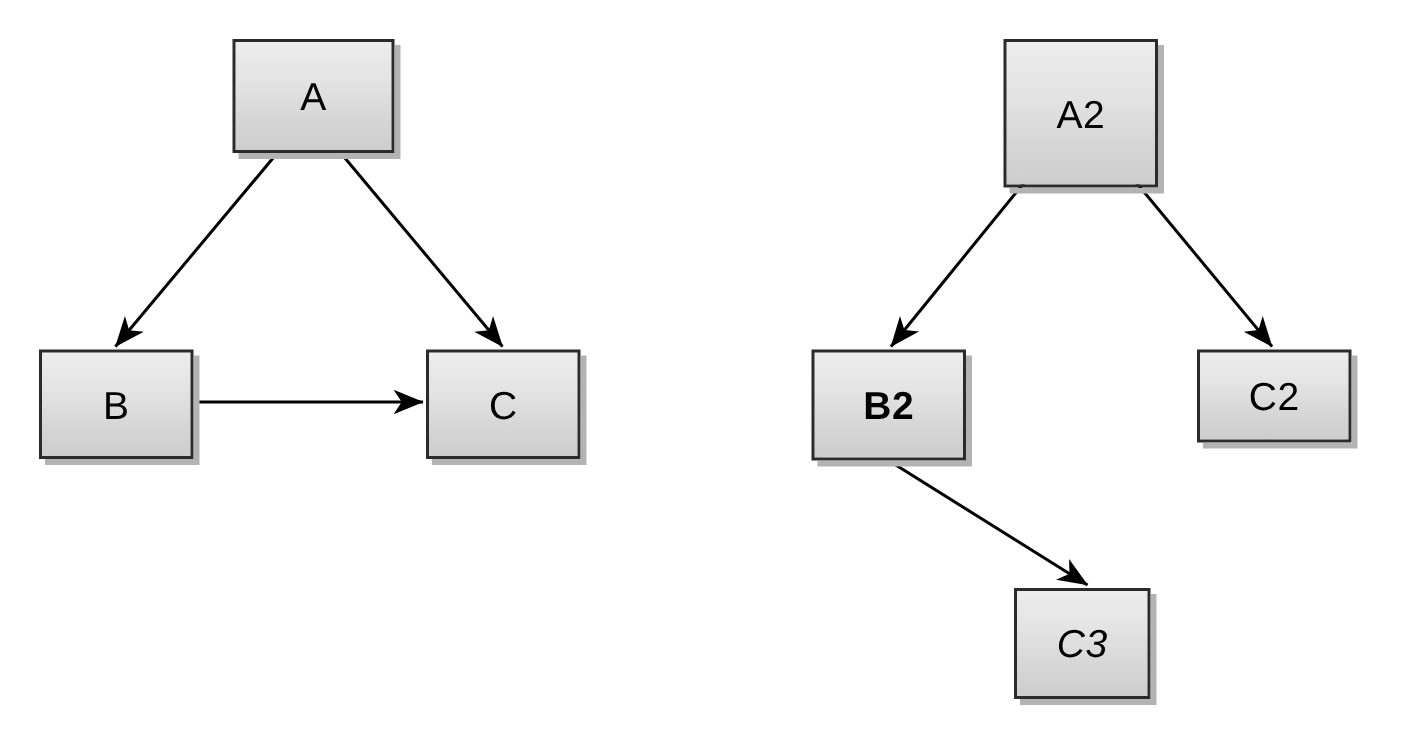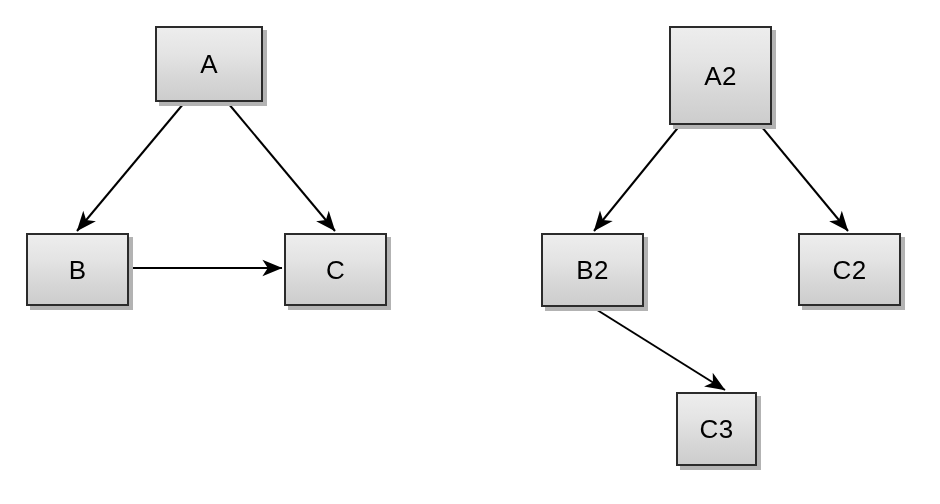--- a/index.html
+++ b/index.html
@@ -71,24 +71,24 @@
       </div>
       <div class="node" style="left: 26px; top: 233px; width: 103px; height: 73px;">
         <span class="node-label">B</span>
       </div>
       <div class="node" style="left: 284px; top: 233px; width: 103px; height: 73px;">
         <span class="node-label">C</span>
       </div>
       <div class="node" style="left: 669px; top: 26px; width: 103px; height: 99px;">
         <span class="node-label">A2</span>
       </div>
-      <div class="node" style="left: 541px; top: 233px; width: 103px; height: 74px;">
+      <div class="node" style="left: 541px; top: 233px; width: 103px; height: 74px; font-weight: bold;">
         <span class="node-label">B2</span>
       </div>
-      <div class="node" style="left: 798px; top: 233px; width: 103px; height: 73px;">
+      <div class="node" style="left: 798px; top: 233px; width: 103px; height: 62px;">
         <span class="node-label">C2</span>
       </div>
-      <div class="node" style="left: 676px; top: 392px; width: 81px; height: 74px;">
+      <div class="node" style="left: 676px; top: 392px; width: 91px; height: 74px; font-style: italic;">
         <span class="node-label">C3</span>
       </div>
     </div>
 
 </div>
 
 </body></html>

